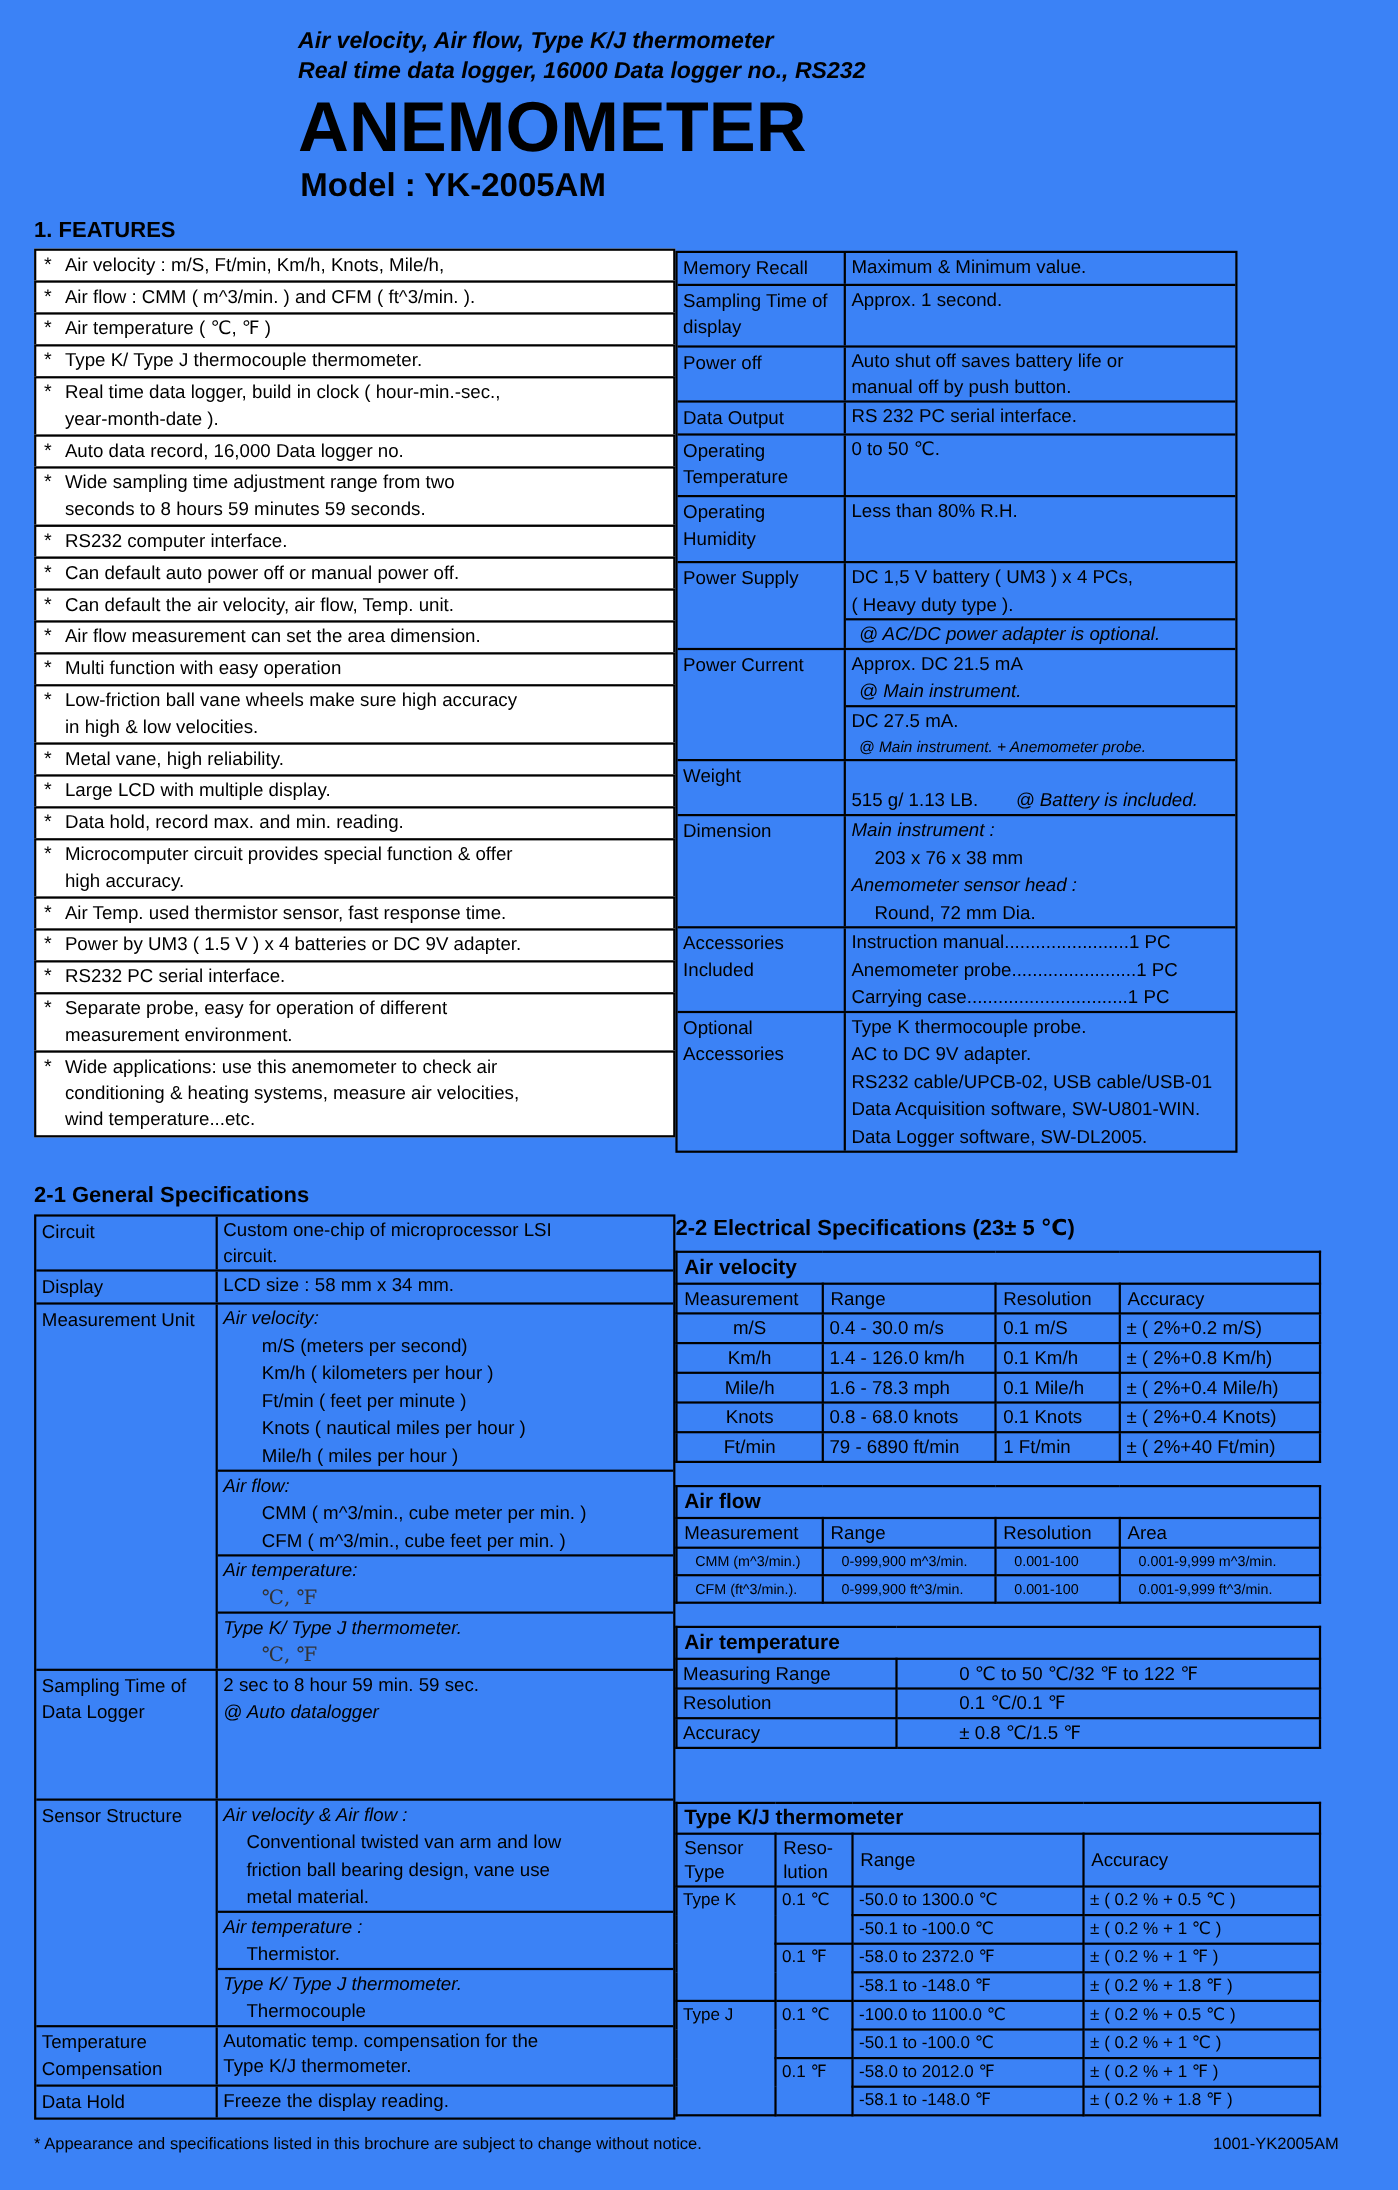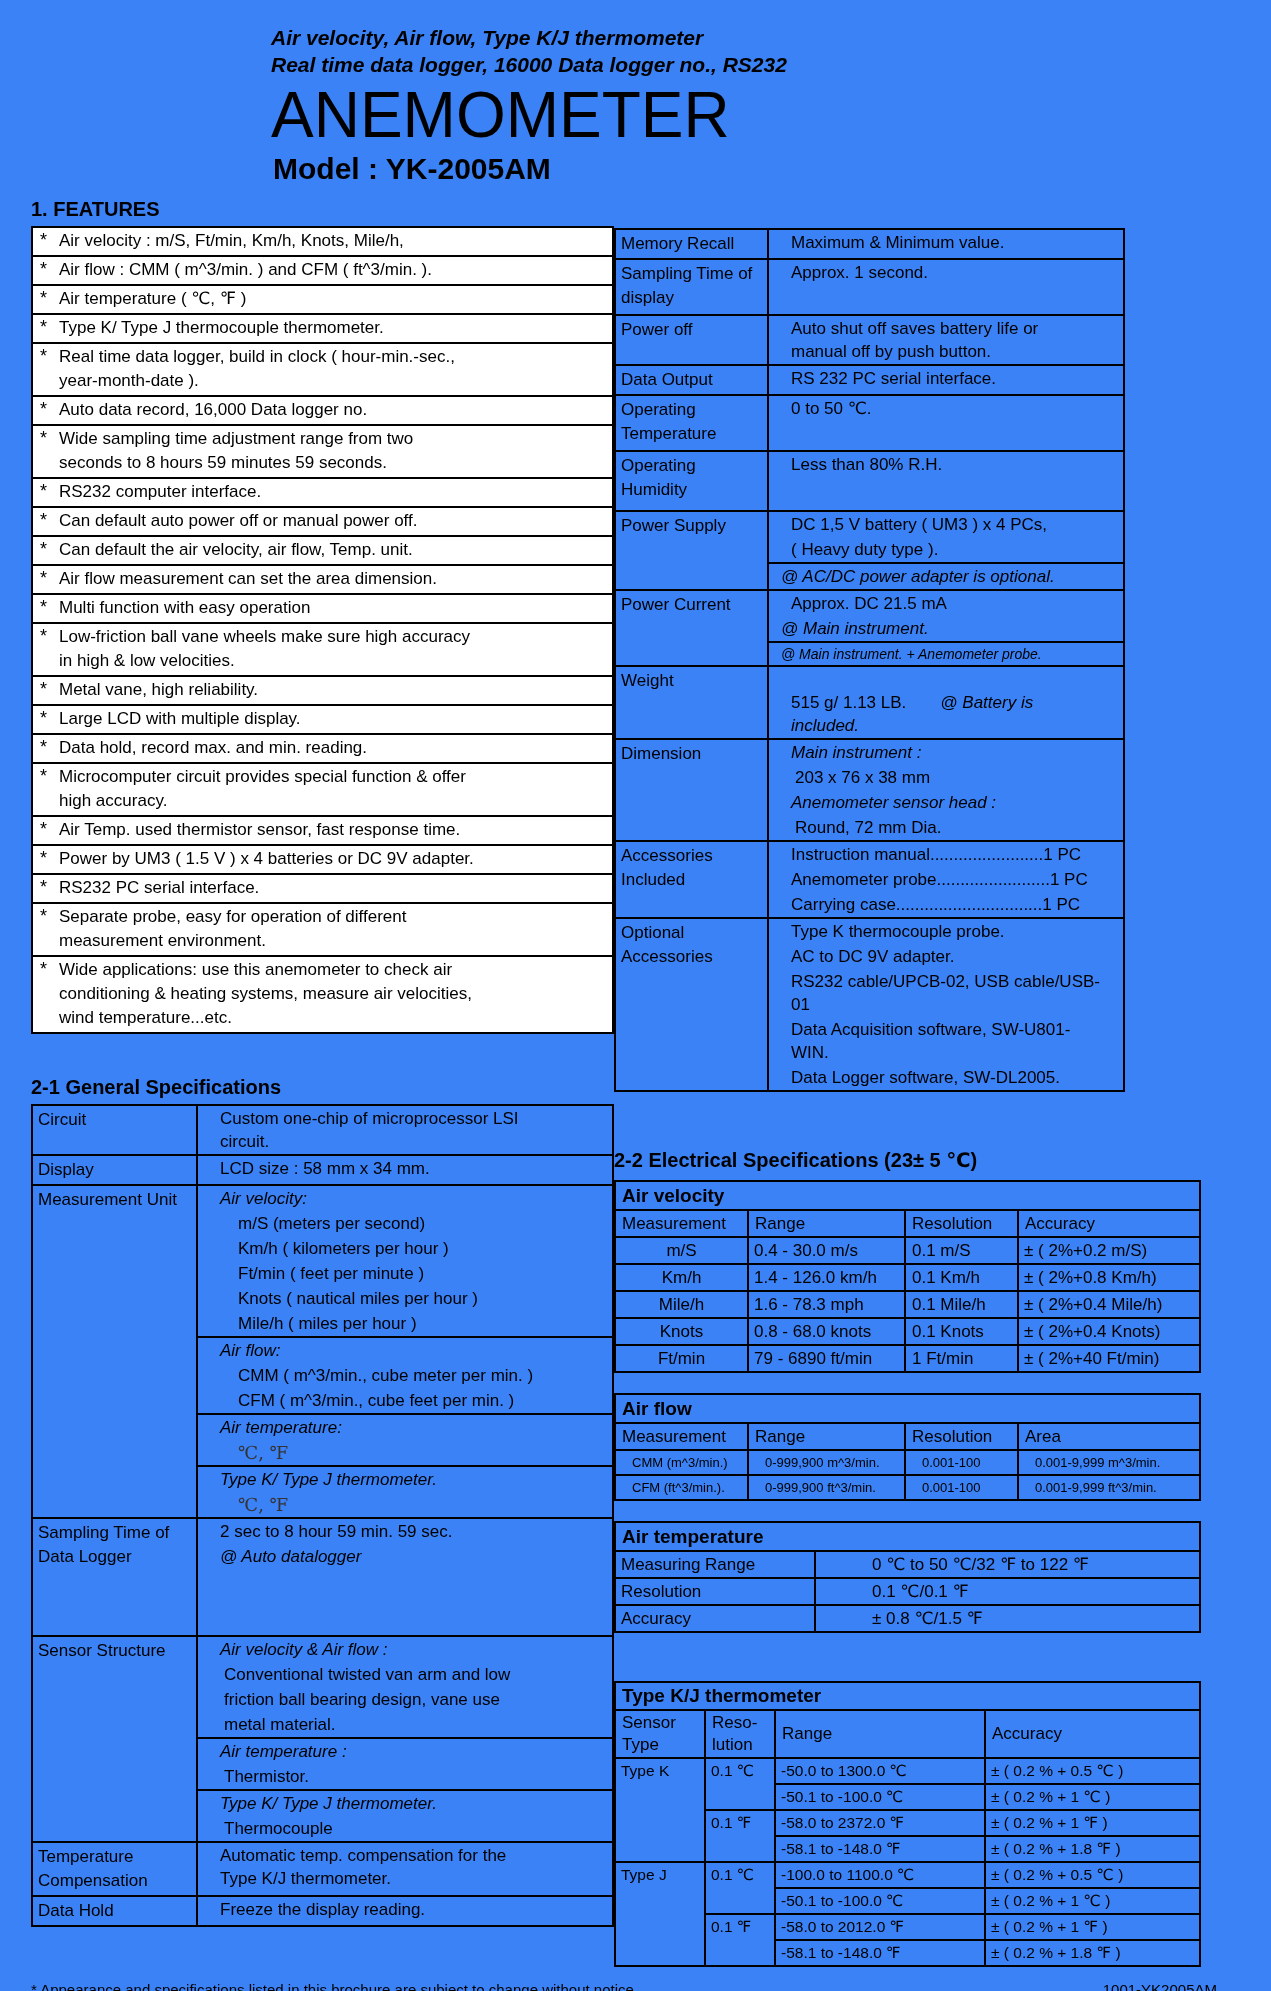--- a/index.html
+++ b/index.html
@@ -8,21 +8,21 @@
     width: 1271px;
     color: #000;
     font-family: "Liberation Sans", "DejaVu Sans", sans-serif;
     font-size: 17px;
   }
   .page { width: 1271px; min-height: 1991px; padding: 24px 30px 12px 31px; background: #3b82f6; }
 
   
   .hdr { margin-left: 240px; }
   .sub { font-size: 21px; font-weight: bold; font-style: italic; line-height: 1.3; }
-  .title { font-size: 64px; font-weight: normal; line-height: 1.02; margin-top: 4px; letter-spacing: 0; }
+  .title { font-size: 64px; font-weight: bold; line-height: 1.02; margin-top: 4px; letter-spacing: 0; }
   .model { font-size: 30px; font-weight: bold; margin-top: 4px; margin-left: 2px; }
 
   
   .cols { display: flex; margin-top: 8px; align-items: flex-start; }
   .col-left  { width: 583px; }
   .col-right { width: 511px; }
   .sec { font-size: 20px; font-weight: bold; margin: 4px 0 5px 0; }
   .sec.gs { margin-top: 42px; }
   .sec.es { margin-top: 56px; margin-bottom: 8px; }
 
@@ -34,21 +34,21 @@
   .ftext { flex: 1; padding: 1px 4px 2px 0; line-height: 24px; white-space: pre-line; }
 
   
   .spec-table { border: 2px solid #000; }
   .srow { display: flex; }
   .srow + .srow { border-top: 2px solid #000; }
   .slabel { border-right: 2px solid #000; padding: 2px 5px; line-height: 24px; flex: none; white-space: pre-line; }
   .col-left  .slabel { width: 165px; }
   .col-right .slabel { width: 153px; }
   .sval { flex: 1; min-width: 0; }
-  .line { padding: 1px 22px; line-height: 23px; white-space: pre-line; }
+  .line { padding: 1px 5px; line-height: 23px; white-space: pre-line; }
   .it { font-style: italic; }
   .sm { font-size: 14px; line-height: 20px; }
   .ind  { padding-left: 40px; }
   .ind2 { padding-left: 26px; }
   .note { padding-left: 12px; }
   .deg { font-family: "DejaVu Serif", serif; color: #333; font-size: 18px; }
   .subsec + .subsec, .vsub + .vsub { border-top: 2px solid #000; }
   .wnote { margin-left: 34px; }
   .rt { margin-top: 34px; }
   .mh56 { min-height: 56px; }
@@ -388,20 +388,21 @@
         </div>
 
         <div class="srow">
           <div class="slabel">Power Current</div>
           <div class="sval">
             <div class="vsub">
               <div class="line">Approx. DC 21.5 mA</div>
               <div class="line it note">@ Main instrument.</div>
             </div>
             <div class="vsub">
+              <div class="line">DC 27.5 mA.</div>
               <div class="line it sm note">@ Main instrument. + Anemometer probe.</div>
             </div>
           </div>
         </div>
 
         <div class="srow">
           <div class="slabel">Weight</div>
           <div class="sval">
             <div class="line">
               <span>515 g/ 1.13 LB.</span><span class="it wnote">@ Battery is included.</span>

